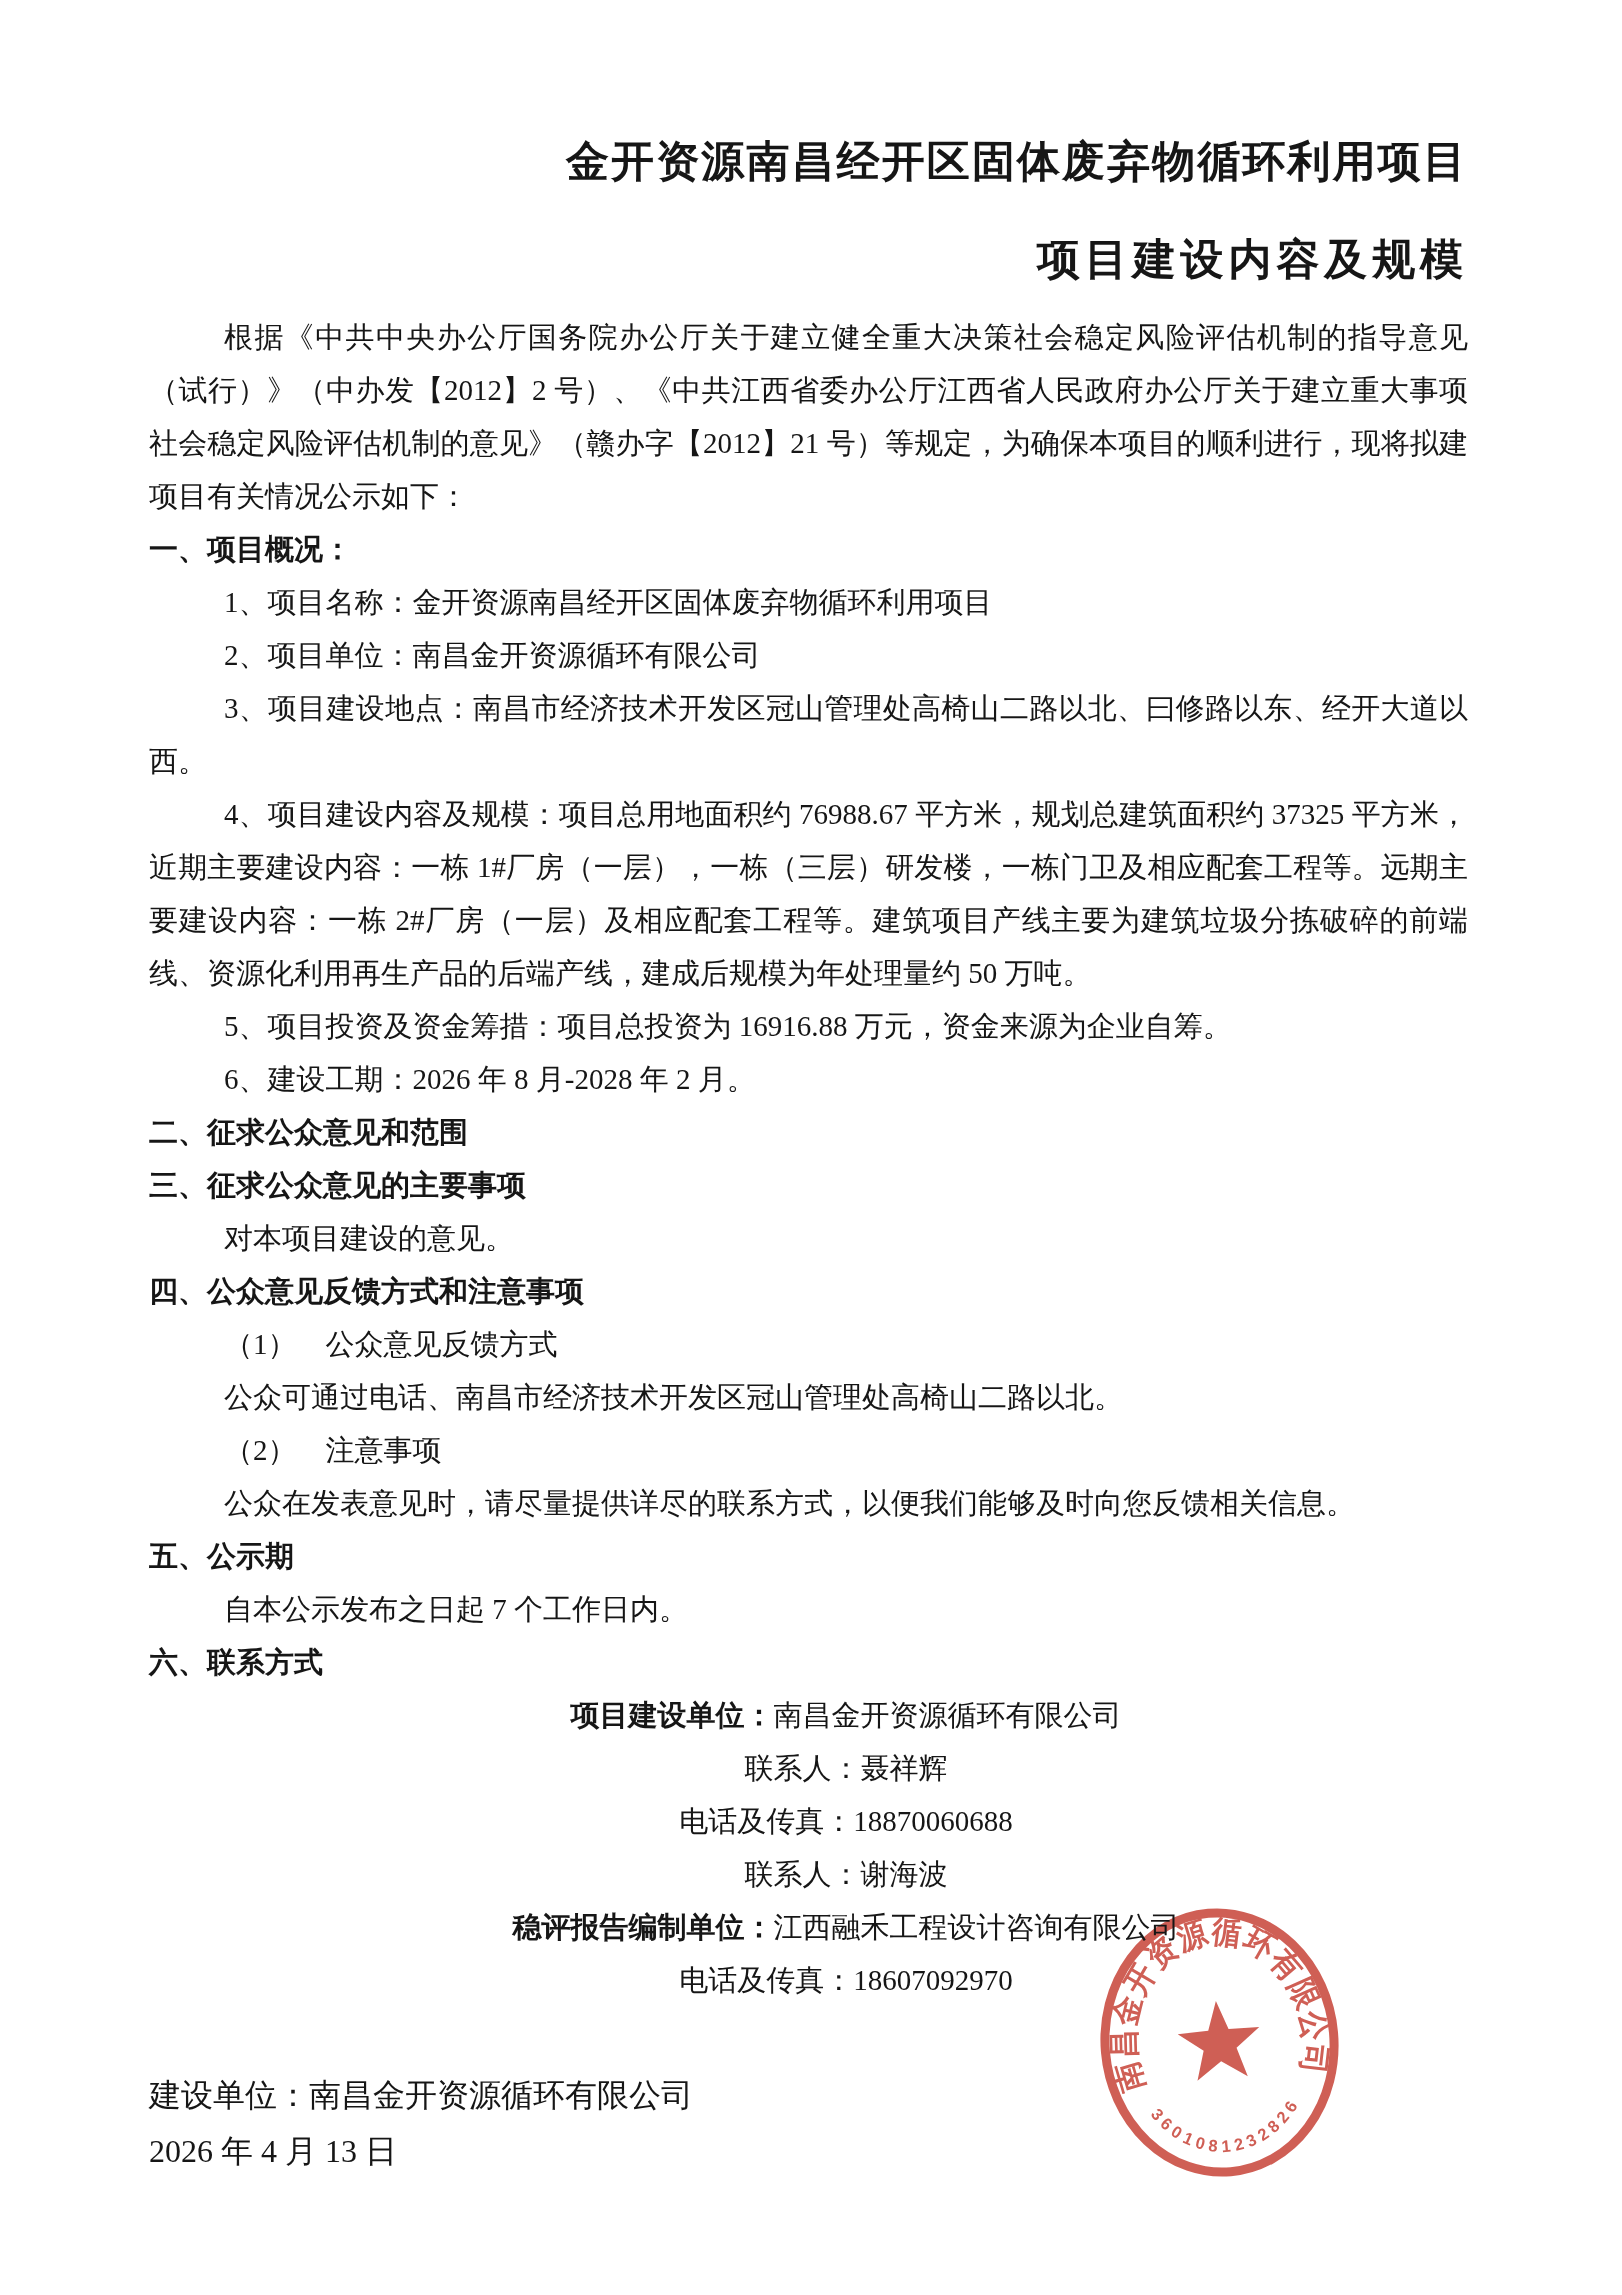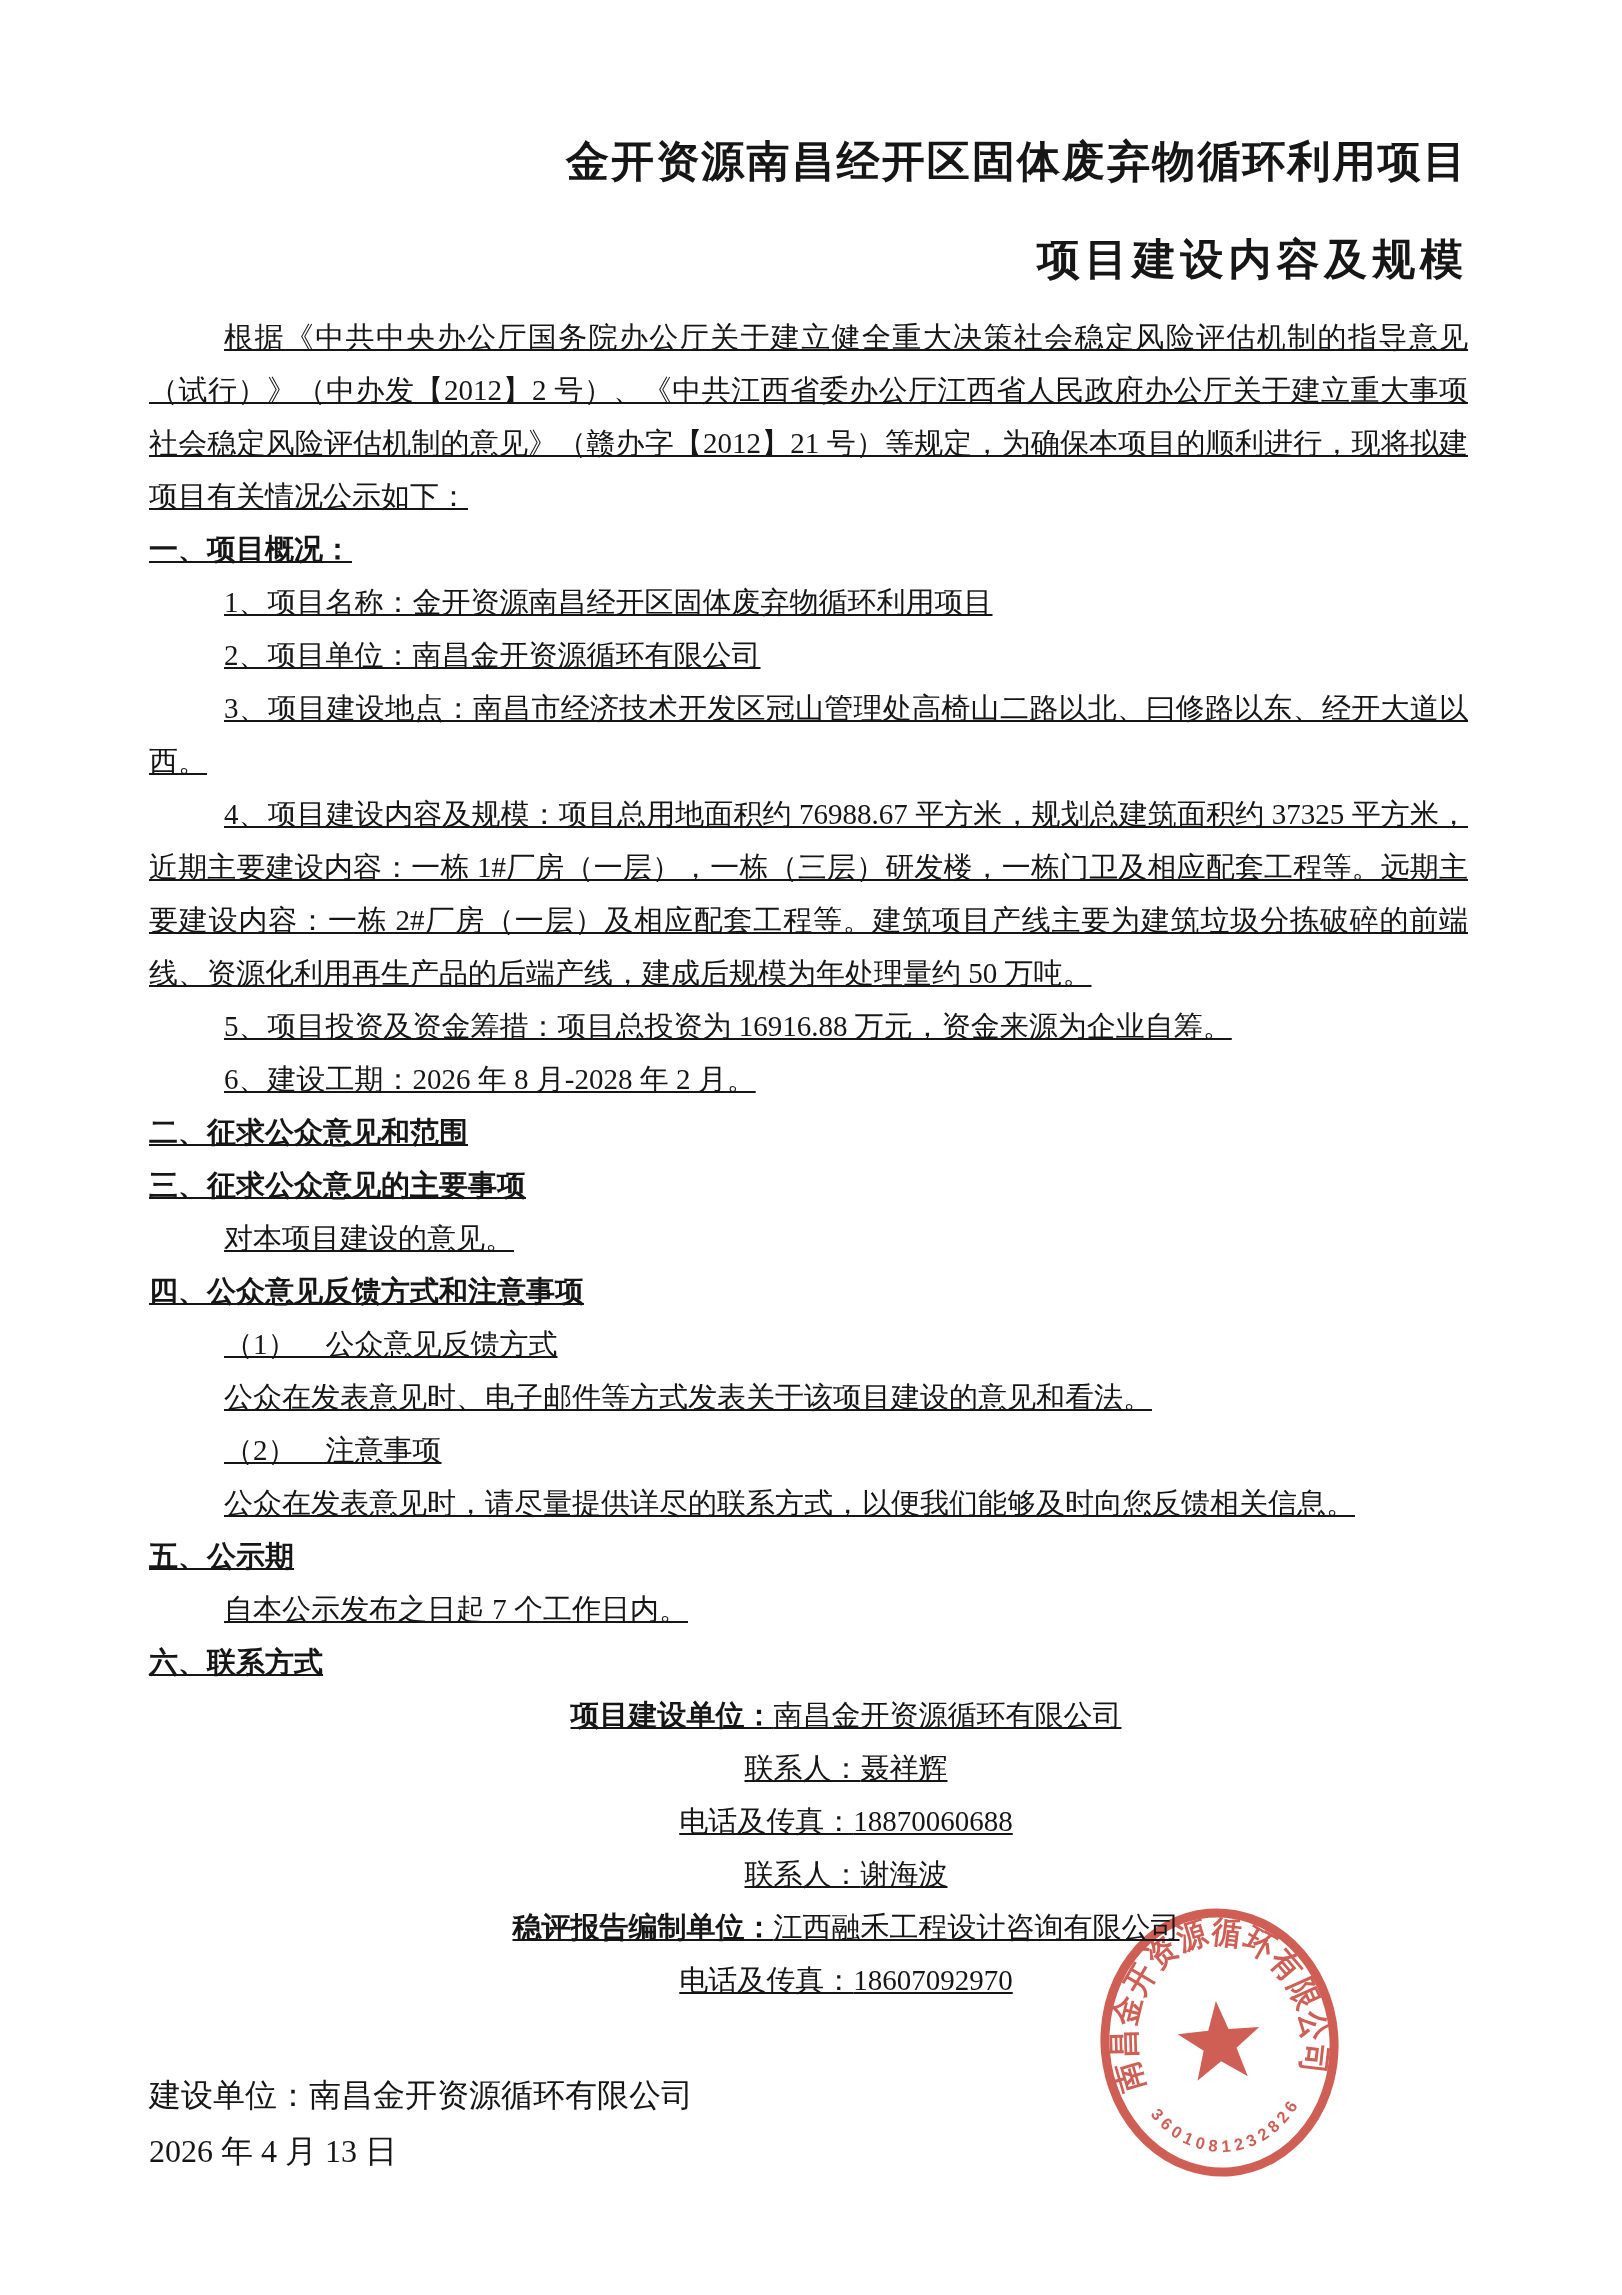--- a/index.html
+++ b/index.html
@@ -21,21 +21,20 @@
     font-size:43px; line-height:56px;
     letter-spacing:2.1px;
     margin:0;
   }
   .doc-title.first { margin-top:133px; }
   .doc-title.second { margin-top:42px; letter-spacing:4.9px; }
   .body-flow {
     margin-top:23.6px;
     font-size:29px; line-height:53px;
     text-align:justify;
-    text-decoration:underline;
   }
   .body-flow p { margin:0; }
   .para { text-indent:75px; }
   .heading {
     font-family:"Liberation Sans","DejaVu Sans",sans-serif;
     font-weight:bold;
     text-indent:0;
   }
   .contact { padding-left:75px; text-align:center; }
   .contact .lbl-bold {
@@ -101,21 +100,21 @@
       <p class="para">5、项目投资及资金筹措：项目总投资为 16916.88 万元，资金来源为企业自筹。</p>
       <p class="para">6、建设工期：2026 年 8 月-2028 年 2 月。</p>
 
       <p class="heading">二、征求公众意见和范围</p>
 
       <p class="heading">三、征求公众意见的主要事项</p>
       <p class="para">对本项目建设的意见。</p>
 
       <p class="heading">四、公众意见反馈方式和注意事项</p>
       <p class="para">（1）　公众意见反馈方式</p>
-      <p class="para">公众在发表意见时、电子邮件等方式发表关于该项目建设的意见和看法。</p>
+      <p class="para">公众可通过电话、南昌市经济技术开发区冠山管理处高椅山二路以北。</p>
       <p class="para">（2）　注意事项</p>
       <p class="para">公众在发表意见时，请尽量提供详尽的联系方式，以便我们能够及时向您反馈相关信息。</p>
 
       <p class="heading">五、公示期</p>
       <p class="para">自本公示发布之日起 7 个工作日内。</p>
 
       <p class="heading">六、联系方式</p>
       <p class="contact"><span class="lbl-bold">项目建设单位：</span><span>南昌金开资源循环有限公司</span></p>
       <p class="contact"><span>联系人：</span><span>聂祥辉</span></p>
       <p class="contact"><span>电话及传真：</span><span>18870060688</span></p>

